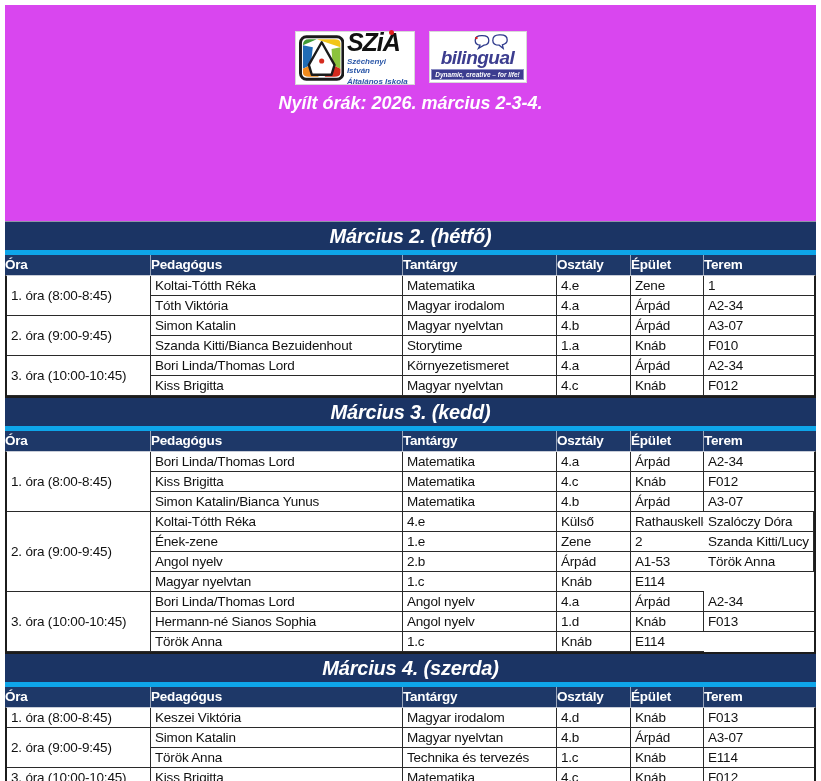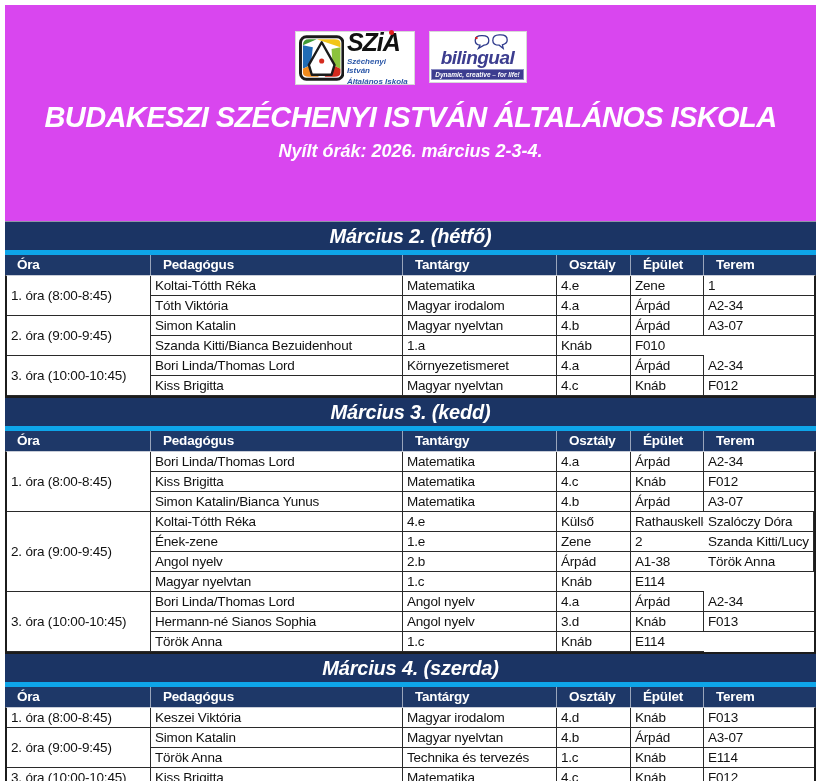--- a/index.html
+++ b/index.html
@@ -37,21 +37,21 @@
     height:28px;line-height:28px;text-align:center;border-bottom:5px solid #0ea5e9;
     letter-spacing:-0.2px;
     font-style:italic;
   }
   .hrow{
     display:grid;grid-template-columns:146px 252px 154px 74px 73px 112px;
     background:#1e3868;height:20px;
   }
   .hcell{
     color:#fff;font-weight:bold;font-size:13.5px;line-height:20px;
-    padding-left:12px;border-right:1px solid rgba(255,255,255,0.55);
+    padding-left:0;border-right:1px solid rgba(255,255,255,0.55);
     box-sizing:border-box;overflow:hidden;white-space:nowrap;letter-spacing:-0.2px;
   }
   .hcell:last-child{border-right:none;}
   .dgrid{
     display:grid;grid-template-columns:144px 252px 154px 74px 73px 110px;
     grid-auto-rows:20px;background:#fff;
     border:2px solid #1c1c1c;border-top:1px solid #c8cdd8;
     box-sizing:content-box;
   }
   .cell{
@@ -95,21 +95,20 @@
           <path d="M11 2 Q3 2 3 8 Q3 13 9 14 L7 18 L14 14 Q20 13 20 8 Q20 2 12 2 Z" fill="#ffffff" stroke="#2e3a8c" stroke-width="1.6"></path>
           <path d="M33 1 Q25 1 25 8 Q25 14 33 14 L38 18 L37 13.5 Q43 12 43 7.5 Q43 1 35 1 Z" fill="#ffffff" stroke="#2e3a8c" stroke-width="1.6"></path>
           <circle cx="4.5" cy="5" r="1.6" fill="#e02020"></circle>
         </svg>
         <div class="bilingual-word" data-name="bilingual-wordmark">bilingual</div>
         <div class="bilingual-banner" data-name="bilingual-tagline">Dynamic, creative – for life!</div>
       </div>
 
     </div>
 
-    <div class="main-title" data-name="page-title">BUDAKESZI SZÉCHENYI ISTVÁN ÁLTALÁNOS ISKOLA</div>
     <div class="note-line" data-name="open-days-note">Nyílt órák: 2026. március 2-3-4.</div>
   </div>
 
   <div data-name="schedule-sections">
       <div data-name="schedule-day-section">
         <div class="band" data-name="day-band">Március 2. (hétfő)</div>
         <div class="hrow" data-name="column-header-row">
           <div class="hcell" data-name="column-header-cell">Óra</div>
           <div class="hcell" data-name="column-header-cell">Pedagógus</div>
           <div class="hcell" data-name="column-header-cell">Tantárgy</div>
@@ -129,20 +128,21 @@
           <div class="cell" data-name="class-cell">4.a</div>
           <div class="cell" data-name="building-cell">Árpád</div>
           <div class="cell" data-name="room-cell">A2-34</div>
           <div class="cell time" data-name="time-cell" style="grid-row: span 2;">2. óra (9:00-9:45)</div>
           <div class="cell" data-name="teacher-cell">Simon Katalin</div>
           <div class="cell" data-name="subject-cell">Magyar nyelvtan</div>
           <div class="cell" data-name="class-cell">4.b</div>
           <div class="cell" data-name="building-cell">Árpád</div>
           <div class="cell" data-name="room-cell">A3-07</div>
           <div class="cell" data-name="teacher-cell">Szanda Kitti/Bianca Bezuidenhout</div>
+          <div class="cell" data-name="subject-cell">Storytime</div>
           <div class="cell" data-name="class-cell">1.a</div>
           <div class="cell" data-name="building-cell">Knáb</div>
           <div class="cell" data-name="room-cell">F010</div>
           <div class="cell time" data-name="time-cell" style="grid-row: span 2;">3. óra (10:00-10:45)</div>
           <div class="cell" data-name="teacher-cell">Bori Linda/Thomas Lord</div>
           <div class="cell" data-name="subject-cell">Környezetismeret</div>
           <div class="cell" data-name="class-cell">4.a</div>
           <div class="cell" data-name="building-cell">Árpád</div>
           <div class="cell" data-name="room-cell">A2-34</div>
           <div class="cell" data-name="teacher-cell">Kiss Brigitta</div>
@@ -186,35 +186,35 @@
           <div class="cell" data-name="room-cell">Rathauskeller</div>
           <div class="cell" data-name="teacher-cell">Szalóczy Dóra</div>
           <div class="cell" data-name="subject-cell">Ének-zene</div>
           <div class="cell" data-name="class-cell">1.e</div>
           <div class="cell" data-name="building-cell">Zene</div>
           <div class="cell" data-name="room-cell">2</div>
           <div class="cell" data-name="teacher-cell">Szanda Kitti/Lucy Kosty</div>
           <div class="cell" data-name="subject-cell">Angol nyelv</div>
           <div class="cell" data-name="class-cell">2.b</div>
           <div class="cell" data-name="building-cell">Árpád</div>
-          <div class="cell" data-name="room-cell">A1-38</div>
+          <div class="cell" data-name="room-cell">A1-53</div>
           <div class="cell" data-name="teacher-cell">Török Anna</div>
           <div class="cell" data-name="subject-cell">Magyar nyelvtan</div>
           <div class="cell" data-name="class-cell">1.c</div>
           <div class="cell" data-name="building-cell">Knáb</div>
           <div class="cell" data-name="room-cell">E114</div>
           <div class="cell time" data-name="time-cell" style="grid-row: span 3;">3. óra (10:00-10:45)</div>
           <div class="cell" data-name="teacher-cell">Bori Linda/Thomas Lord</div>
           <div class="cell" data-name="subject-cell">Angol nyelv</div>
           <div class="cell" data-name="class-cell">4.a</div>
           <div class="cell" data-name="building-cell">Árpád</div>
           <div class="cell" data-name="room-cell">A2-34</div>
           <div class="cell" data-name="teacher-cell">Hermann-né Sianos Sophia</div>
           <div class="cell" data-name="subject-cell">Angol nyelv</div>
-          <div class="cell" data-name="class-cell">3.d</div>
+          <div class="cell" data-name="class-cell">1.d</div>
           <div class="cell" data-name="building-cell">Knáb</div>
           <div class="cell" data-name="room-cell">F013</div>
           <div class="cell" data-name="teacher-cell">Török Anna</div>
           <div class="cell" data-name="class-cell">1.c</div>
           <div class="cell" data-name="building-cell">Knáb</div>
           <div class="cell" data-name="room-cell">E114</div>
         </div>
       </div>
       <div data-name="schedule-day-section">
         <div class="band" data-name="day-band">Március 4. (szerda)</div>

